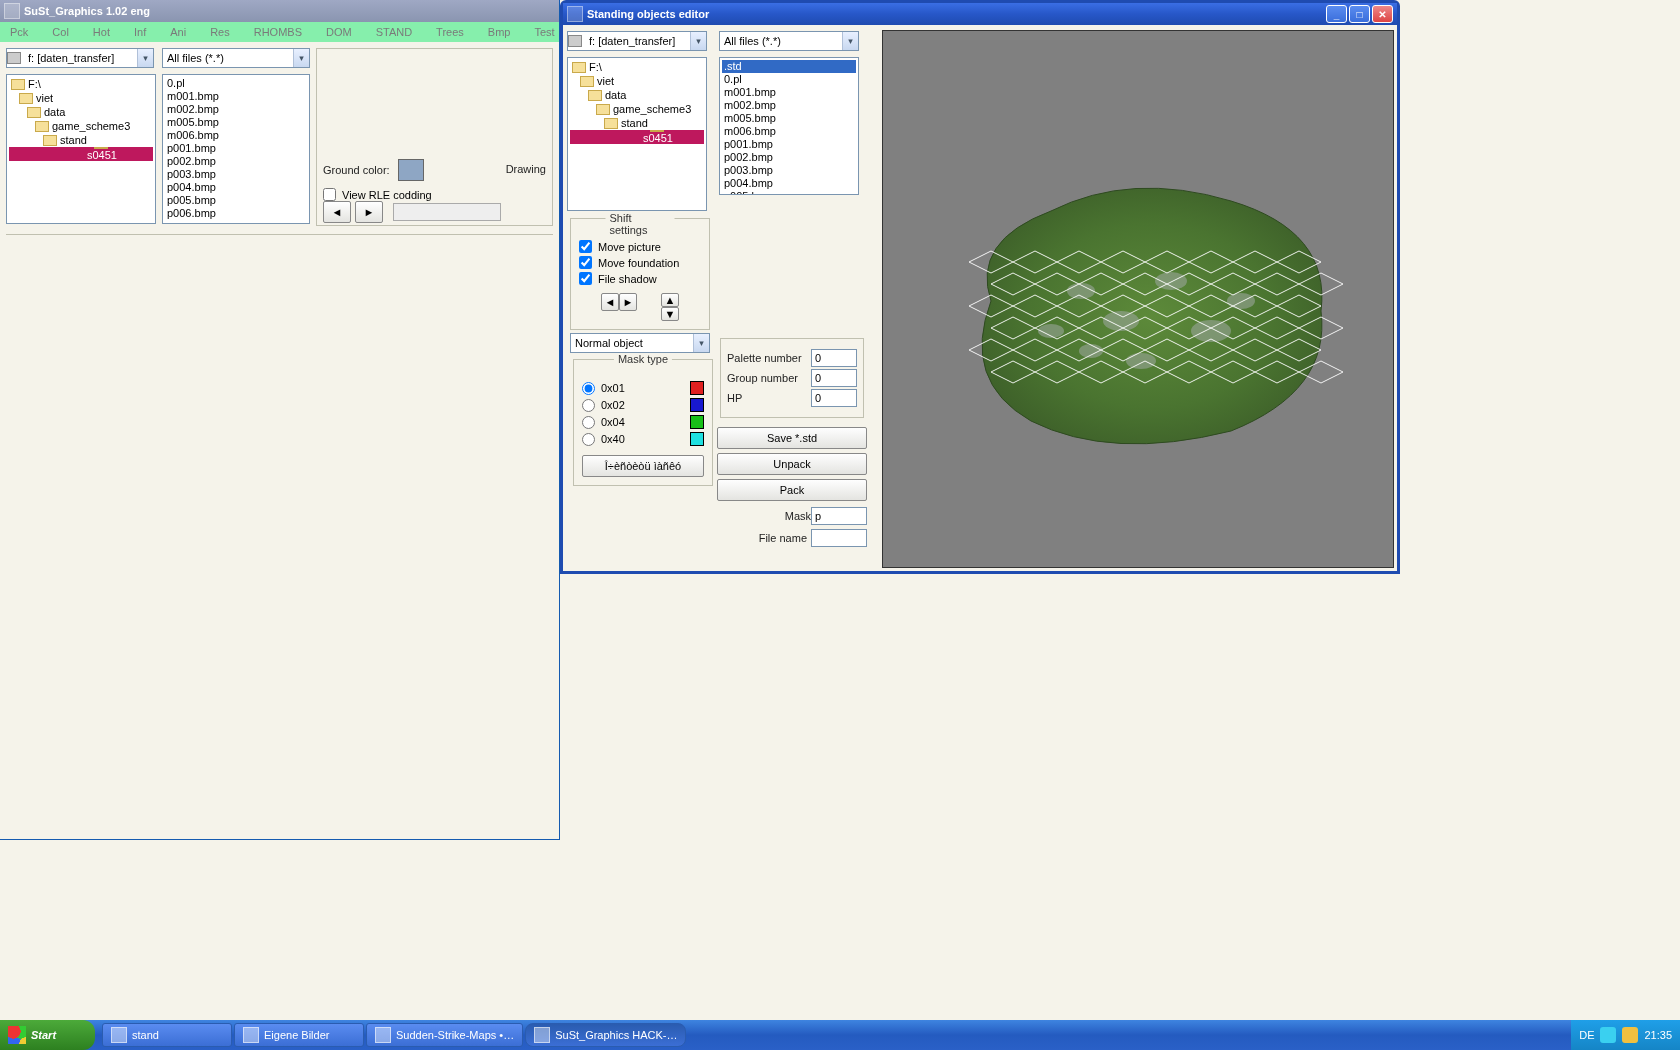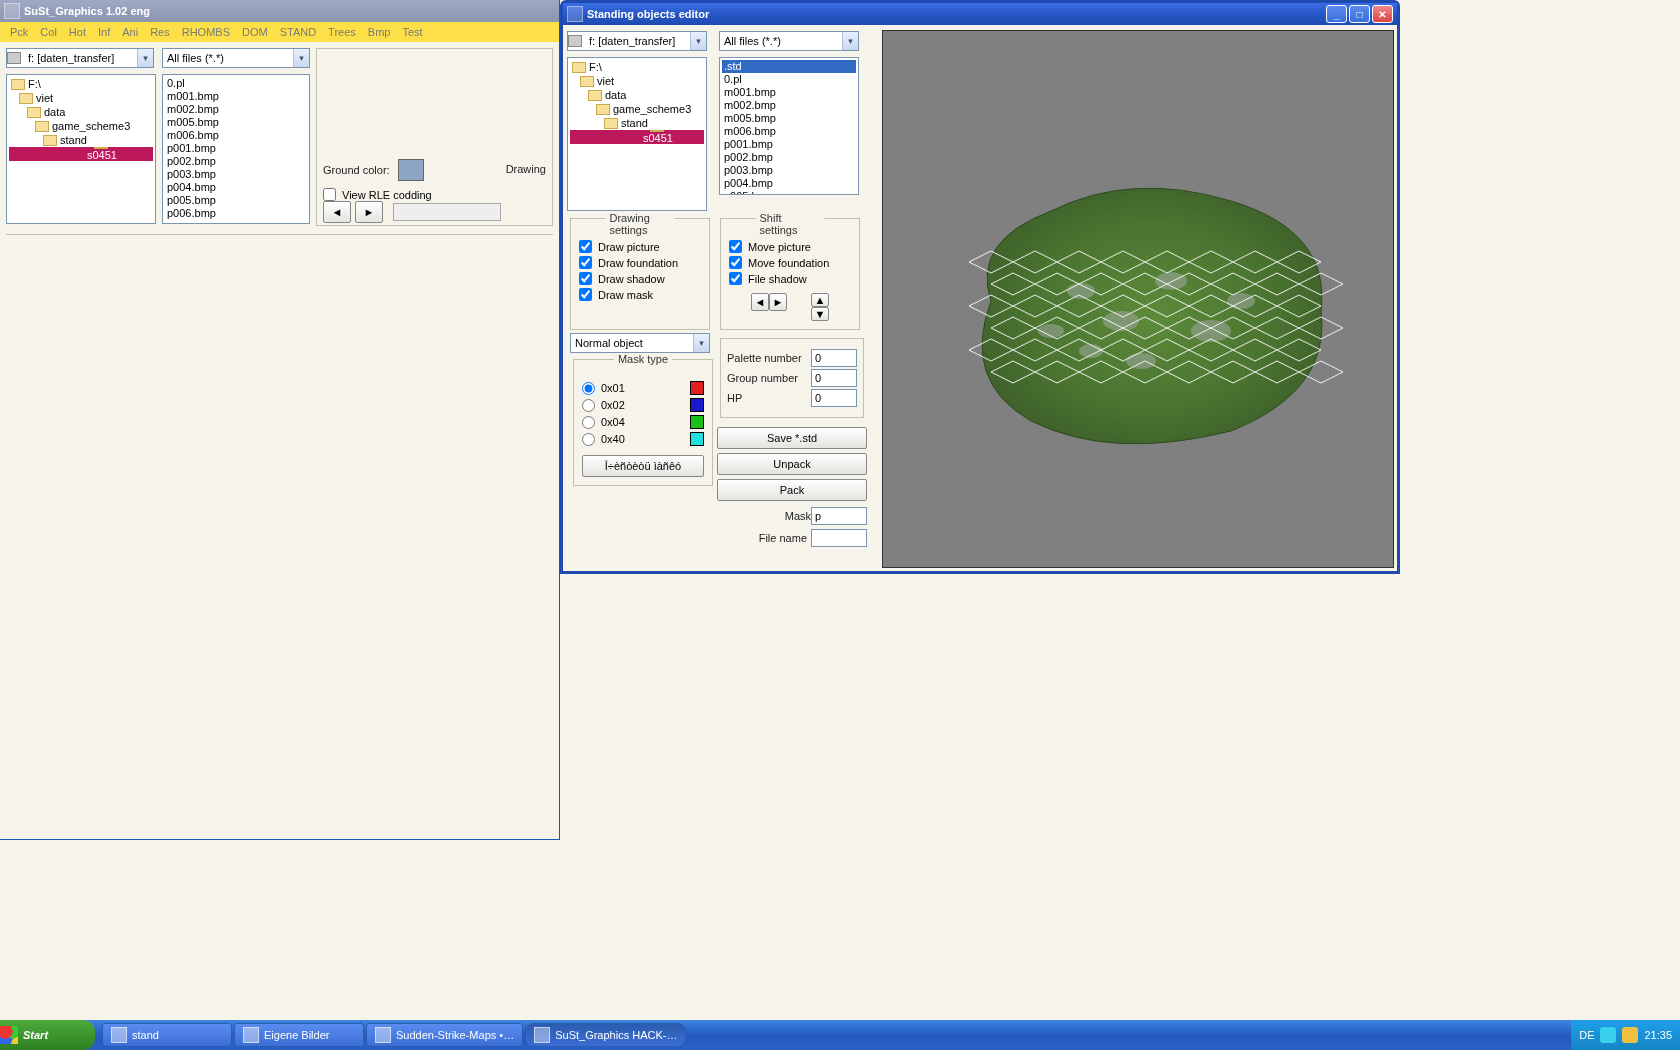--- a/index.html
+++ b/index.html
@@ -14,21 +14,21 @@
 .winbtn { width: 21px; height: 18px; border: 1px solid #fff; border-radius: 3px; display: flex; align-items: center; justify-content: center; color: #fff; font-weight: bold; font-size: 10px; }
 .winbtn.min, .winbtn.max { background: linear-gradient(#5a8cf0, #3a6edb); }
 .winbtn.close { background: linear-gradient(#e88, #d44); }
 
 
 .window { position: absolute; border: 1px solid #145ab0; background: #f5f3ea; }
 #win1 { left: 0; top: 0; width: 560px; height: 840px; border-top:none; border-left:none;}
 #win2 { left: 560px; top: 0; width: 840px; height: 574px; border: 3px solid #1f4bb0; border-radius: 6px 6px 0 0; }
 
 
-.menubar { display: flex; gap: 0px; padding: 2px 4px; background: #fde047; color: #7a7a7a; }
+.menubar { display: flex; gap: 12px; padding: 2px 4px; background: #86efac; color: #7a7a7a; }
 .menubar span { padding: 2px 6px; cursor: default; }
 
 
 .combo { display: inline-flex; align-items: center; border: 1px solid #7a95b0; background: #fff; height: 20px; }
 .combo .sel { padding: 2px 4px; flex: 1; white-space: nowrap; }
 .combo .drop { width: 16px; height: 18px; background: linear-gradient(#e8f0ff,#c8d8f0); border-left: 1px solid #b0c0d8; display:flex; align-items:center; justify-content:center; }
 .combo .drop::after { content:"▾"; font-size:9px; color:#456; }
 .drive-icn { width:14px; height:12px; background:#ccc; border:1px solid #888; margin-right:3px; display:inline-block; }
 
 
@@ -56,21 +56,21 @@
 
 
 #preview { position:absolute; left:882px; top:30px; width:512px; height:538px; background:#808080; border:1px solid #333; overflow:hidden; }
 #terrain { position:absolute; left:48px; top:130px; width:420px; height:300px; }
 
 
 .swatch { width:14px; height:14px; border:1px solid #000; display:inline-block; }
 
 
 #taskbar { position:absolute; left:0; bottom:0; width:1680px; height:30px; background:linear-gradient(#3e84e0,#245bc0 50%,#2a60c7); display:flex; align-items:center; }
-#start { height:30px; width:95px; background:linear-gradient(#4caa3a,#2d8020); color:#fff; font-weight:bold; font-style:italic; display:flex; align-items:center; border-radius:0 12px 12px 0; font-size:15px; gap:5px;}
+#start { height:30px; width:95px; background:linear-gradient(#4caa3a,#2d8020); color:#fff; font-weight:bold; font-style:italic; display:flex; align-items:center; padding-left:8px; border-radius:0 12px 12px 0; font-size:15px; gap:5px;}
 #start::before { content:""; width:18px; height:18px; background: radial-gradient(circle at 30% 30%, #e33 0 40%, transparent 41%), radial-gradient(circle at 70% 30%, #3c3 0 40%, transparent 41%), radial-gradient(circle at 30% 70%, #36e 0 40%, transparent 41%), radial-gradient(circle at 70% 70%, #ec3 0 40%, transparent 41%); }
 .taskbtn { height:24px; margin:0 1px; background:linear-gradient(#5a8cf0,#3b6ed5); border:1px solid #2a5cb0; border-radius:3px; color:#fff; display:flex; align-items:center; padding:0 8px; gap:5px; min-width:130px; }
 .taskbtn.active { background:linear-gradient(#2a5cb0,#3b6ed5);border-radius:8px; }
 .taskicn { width:16px; height:16px; background:#fff6; border:1px solid #fff8; }
 #tray { margin-left:auto; height:30px; background:linear-gradient(#1f9fe8,#1585c6); display:flex; align-items:center; padding:0 8px; gap:6px; color:#fff; }
 #tray .ticn { width:16px; height:16px; border-radius:3px; }
 
 
 .navbtn { width:28px; height:22px; border:1px solid #888; background:linear-gradient(#fff,#e4e4e0); display:inline-flex; align-items:center; justify-content:center; border-radius:2px;}
 
@@ -239,39 +239,20 @@
             <div class="file-item">p002.bmp</div>
             <div class="file-item">p003.bmp</div>
             <div class="file-item">p004.bmp</div>
             <div class="file-item">p005.bmp</div>
             <div class="file-item">p006.bmp</div>
           </div>
         </div>
       </div>
 
       <div style="display:flex; gap:4px; margin-top:4px;">
-        <div class="groupbox" style="width:140px;">
-          <span class="legend">Drawing settings</span>
-          <label class="chk">
-              <input type="checkbox" checked="" style="">
-              <span>Draw picture</span>
-            </label>
-          <label class="chk">
-              <input type="checkbox" checked="" style="">
-              <span>Draw foundation</span>
-            </label>
-          <label class="chk">
-              <input type="checkbox" checked="" style="">
-              <span>Draw shadow</span>
-            </label>
-          <label class="chk">
-              <input type="checkbox" checked="" style="">
-              <span>Draw mask</span>
-            </label>
-        </div>
         <div class="groupbox" style="width:140px;">
           <span class="legend">Shift settings</span>
           <label class="chk">
               <input type="checkbox" checked="" style="">
               <span>Move picture</span>
             </label>
           <label class="chk">
               <input type="checkbox" checked="" style="">
               <span>Move foundation</span>
             </label>

